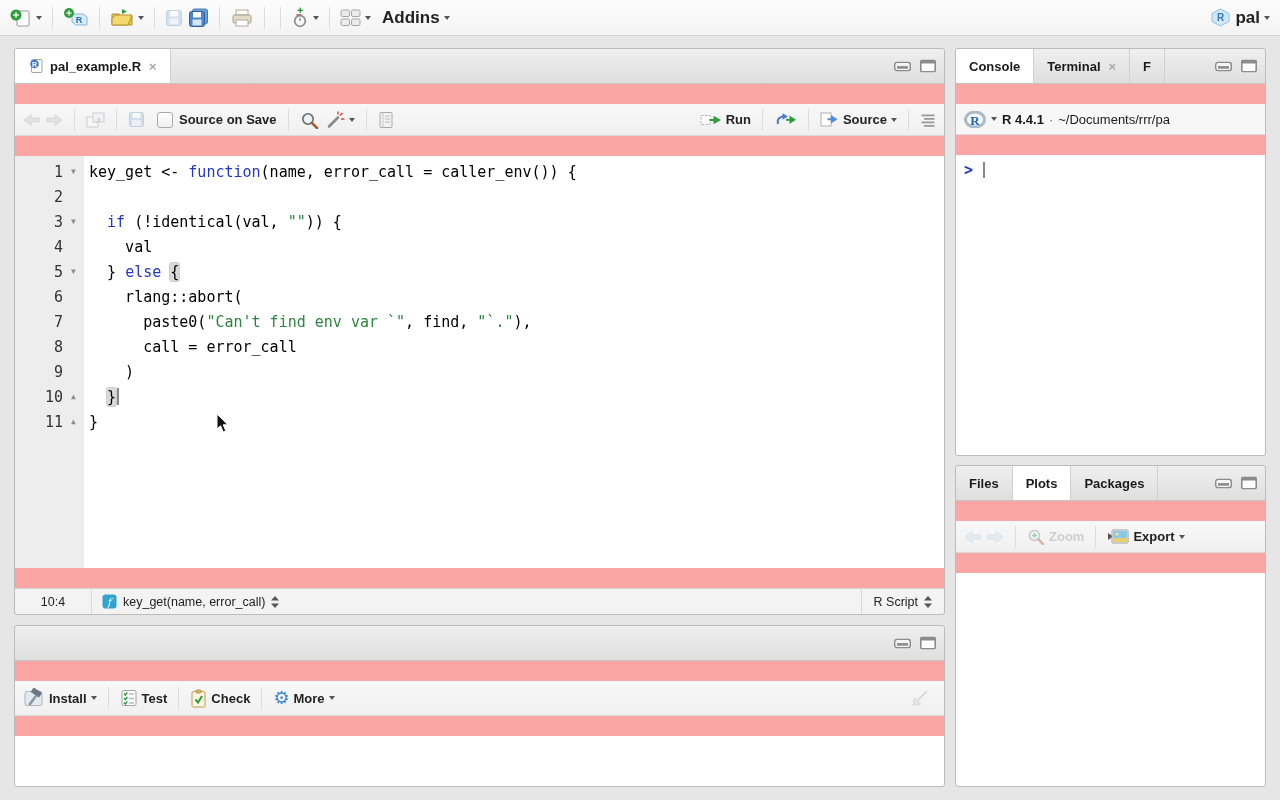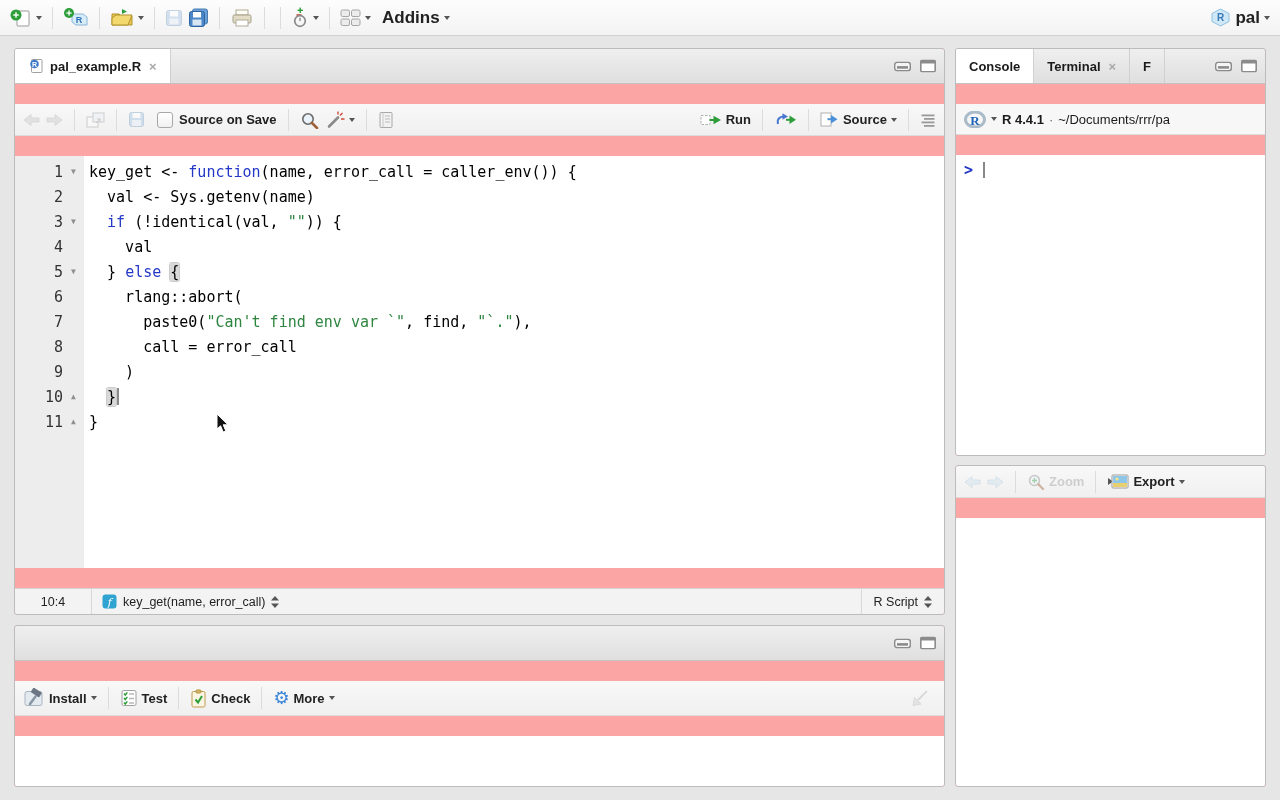--- a/index.html
+++ b/index.html
@@ -256,21 +256,20 @@
       <div class="gutter-bg"></div>
       <div class="code-rows" id="code-rows">
           <div class="code-row">
             <span class="ln">1</span>
             <span class="fold">▼</span>
             <span class="codetext"><span class="seg-d">key_get &lt;- </span><span class="seg-k">function</span><span class="seg-d">(name, error_call = caller_env()) {</span></span>
           </div>
           <div class="code-row">
             <span class="ln">2</span>
             <span class="fold"></span>
-            <span class="codetext"><span class="seg-d">  val &lt;- Sys.getenv(name)</span></span>
           </div>
           <div class="code-row">
             <span class="ln">3</span>
             <span class="fold">▼</span>
             <span class="codetext"><span class="seg-d">  </span><span class="seg-k">if</span><span class="seg-d"> (!identical(val, </span><span class="seg-s">""</span><span class="seg-d">)) {</span></span>
           </div>
           <div class="code-row">
             <span class="ln">4</span>
             <span class="fold"></span>
             <span class="codetext"><span class="seg-d">    val</span></span>
@@ -375,20 +374,43 @@
       <span style="color:#666;">·</span>
       <span>~/Documents/rrr/pa</span>
     </div>
     <div class="console-body">
       <span class="prompt">&gt;</span>
       <span class="caret-bar" style="background:#888;height:16px;"></span>
     </div>
   </div>
 
   <div class="pane" style="left:955px;top:465px;width:311px;height:322px;">
+    <div class="tabbar">
+      <div id="plots-tabs" style="display:flex;align-items:stretch;">
+          <div class="tab">
+            <span>Files</span>
+          </div>
+          <div class="tab active">
+            <span>Plots</span>
+          </div>
+          <div class="tab">
+            <span>Packages</span>
+          </div>
+        </div>
+      <div class="minmax">
+        <svg width="17" height="10">
+            <rect x="0.7" y="0.7" width="15.6" height="8.6" rx="2.5" fill="#f5f5f5" stroke="#8b8b8b" stroke-width="1.4"></rect>
+            <rect x="3" y="4.6" width="11" height="2.6" fill="#8b8b8b"></rect>
+          </svg>
+        <svg width="16" height="13">
+            <rect x="0.8" y="0.8" width="14.4" height="11.4" rx="1.5" fill="#fff" stroke="#8b8b8b" stroke-width="1.6"></rect>
+            <rect x="0.8" y="0.8" width="14.4" height="3.2" fill="#8b8b8b"></rect>
+          </svg>
+      </div>
+    </div>
     <div class="toolbar-row">
       <svg width="17" height="14" class="disabled">
           <path d="M8,1.5 L8,5 L16,5 L16,9 L8,9 L8,12.5 L1,7 Z" fill="#cfe2f0" stroke="#a9c6da"></path>
         </svg>
       <svg width="17" height="14" class="disabled">
           <path d="M9,1.5 L9,5 L1,5 L1,9 L9,9 L9,12.5 L16,7 Z" fill="#cfe2f0" stroke="#a9c6da"></path>
         </svg>
       <div class="tb-sep"></div>
       <div class="tb-btn disabled">
         <svg width="18" height="17">

